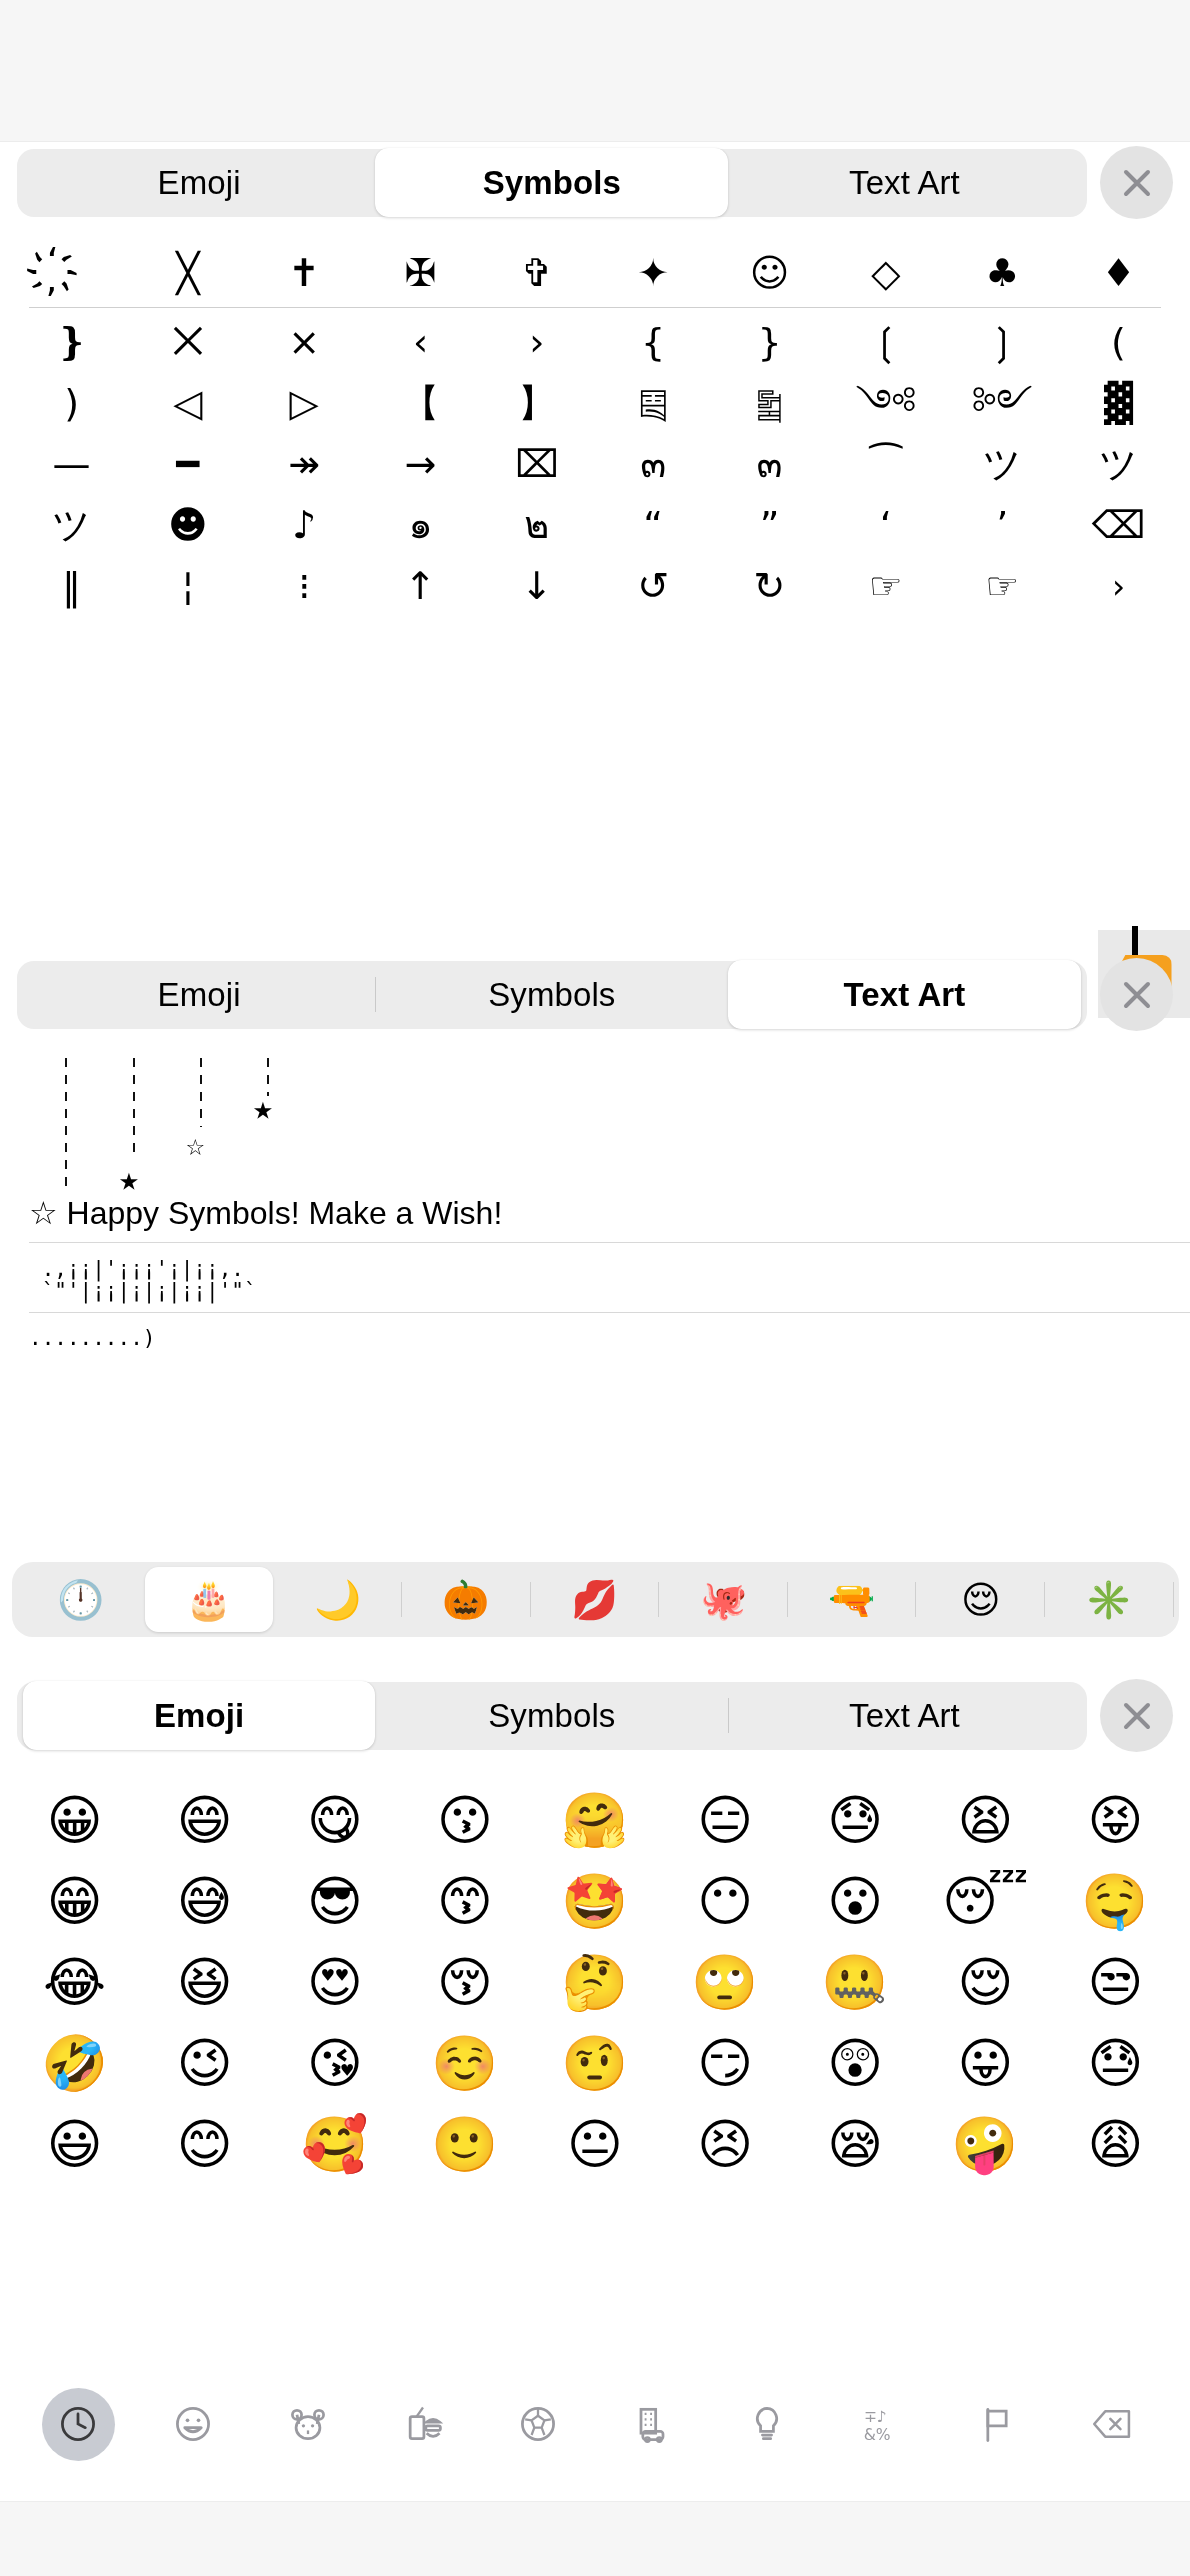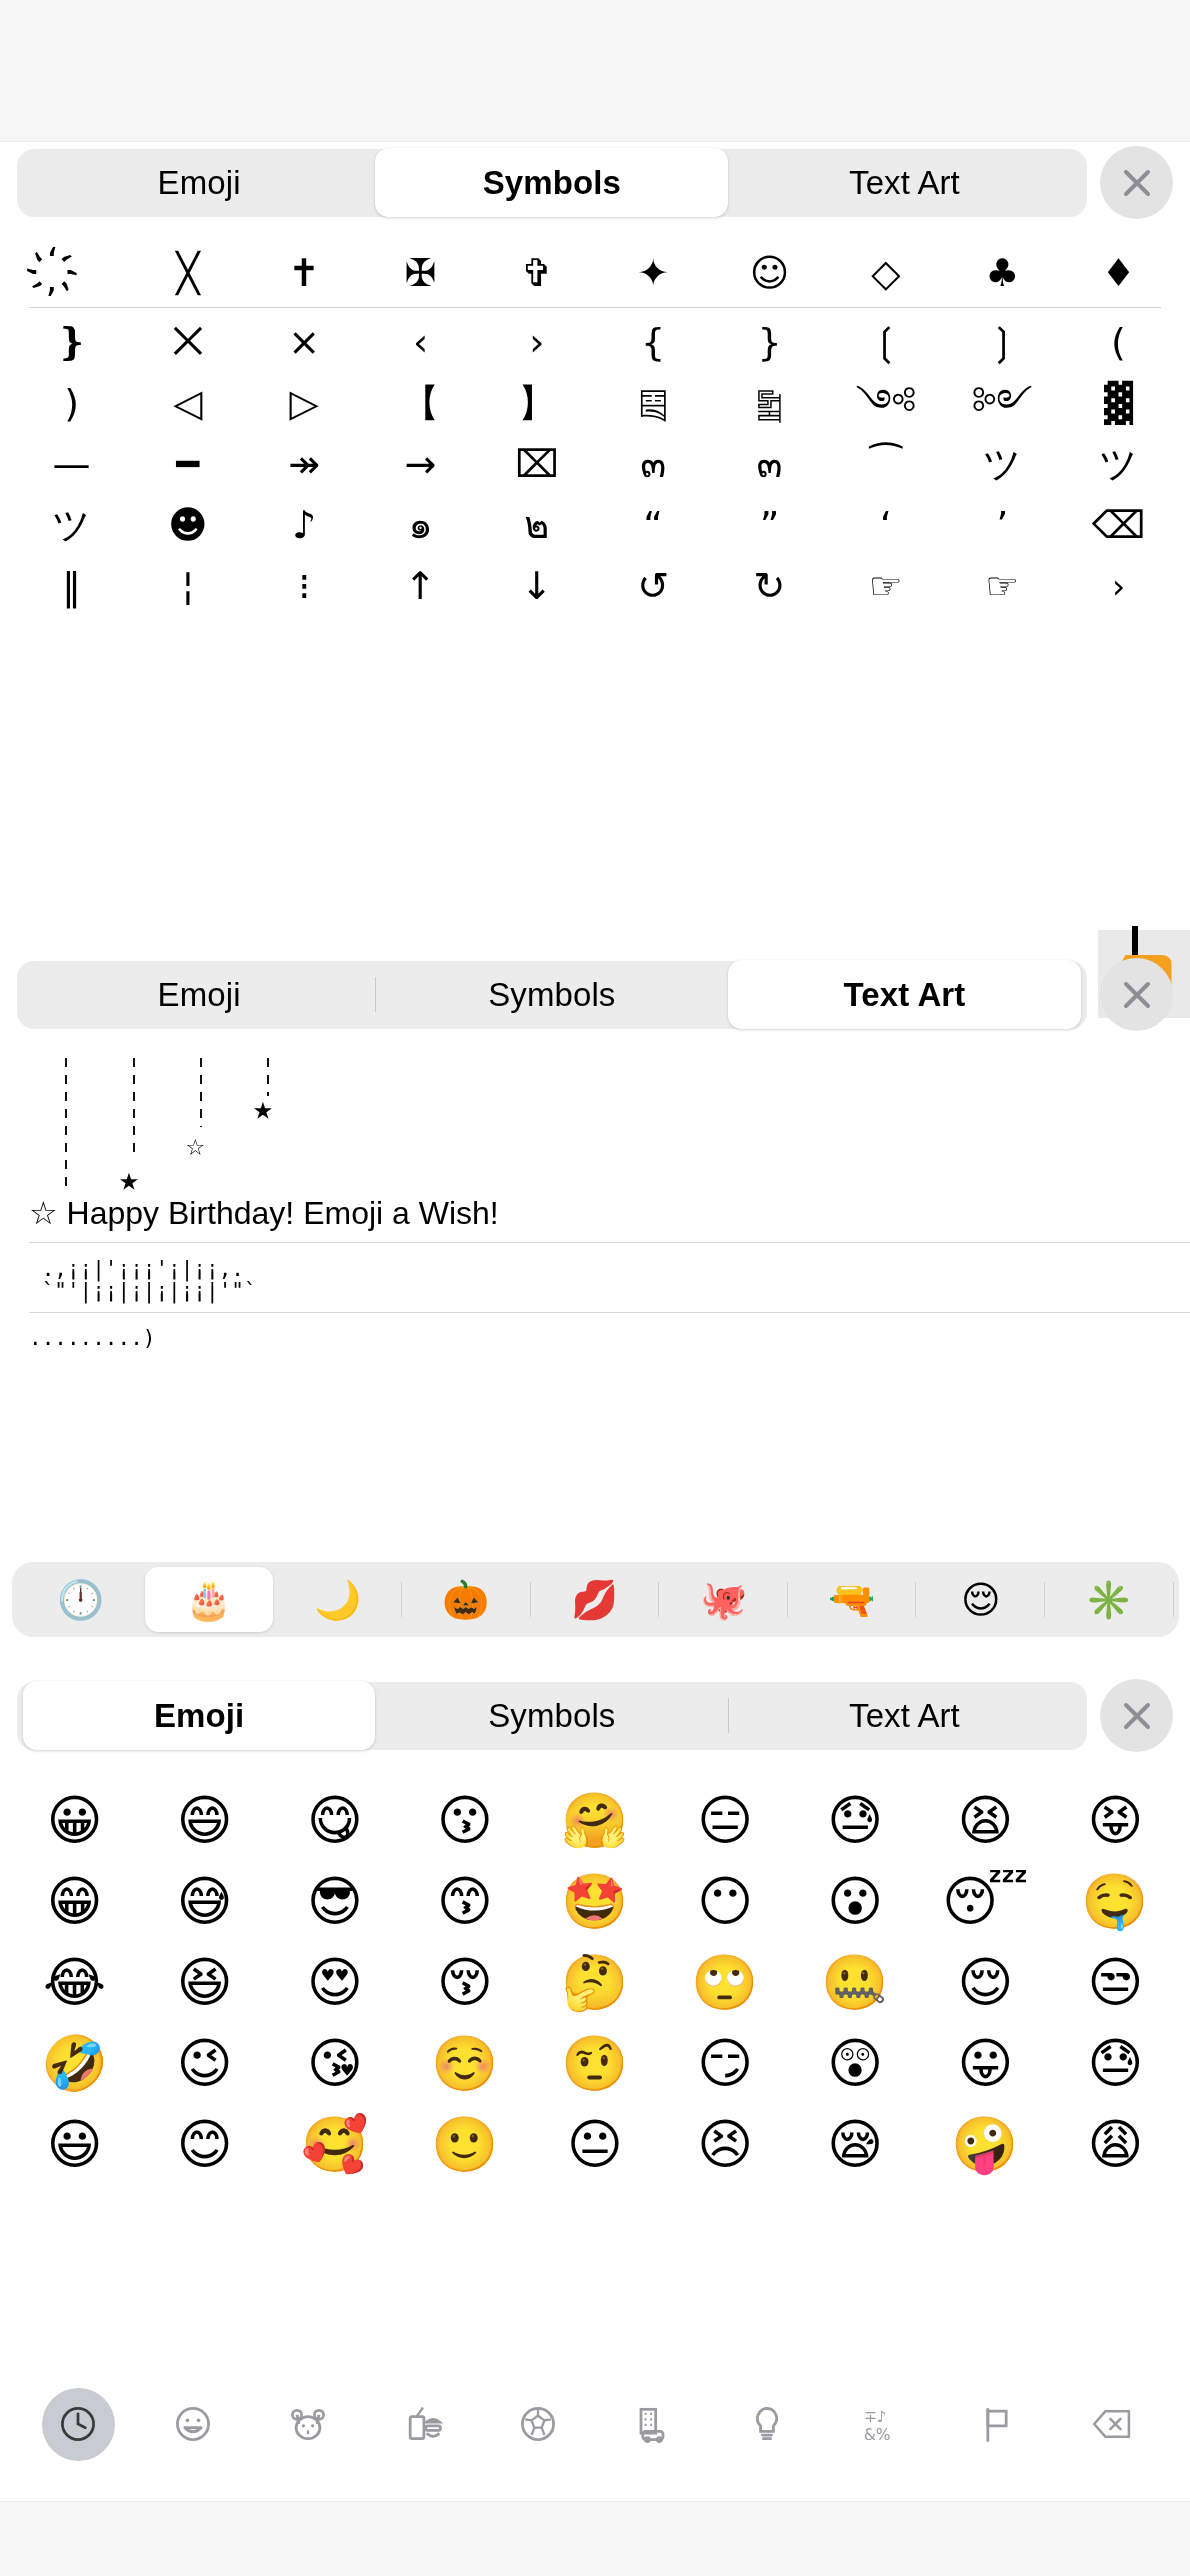--- a/index.html
+++ b/index.html
@@ -306,21 +306,21 @@
     <div class="ta-item">
       <div class="star-art">
         <div class="dash-col" style="left:36px;  height:128px;"></div>
         <div class="dash-col" style="left:104px; height:102px;"></div>
         <div class="dash-col" style="left:171px; height:69px;"></div>
         <div class="dash-col" style="left:238px; height:38px;"></div>
         <div class="star" style="left:224px; top:33px;">★</div>
         <div class="star" style="left:157px; top:71px; font-size:31px;">☆</div>
         <div class="star" style="left:90px;  top:104px;">★</div>
       </div>
-      <div class="ta-label">☆ Happy Birthday! Emoji a Wish!</div>
+      <div class="ta-label">☆ Happy Symbols! Make a Wish!</div>
     </div>
     <div class="ta-sep"></div>
 
     <div class="ta-item">
       <div class="ta-art" style="font-size:21px; line-height:1.06;"> .,¡¡|'¡¡¡'¡|¡¡,.
  `"'|¡¡|¡|¡|¡¡|'"`</div>
     </div>
     <div class="ta-sep"></div>
 
     <div class="ta-item">

